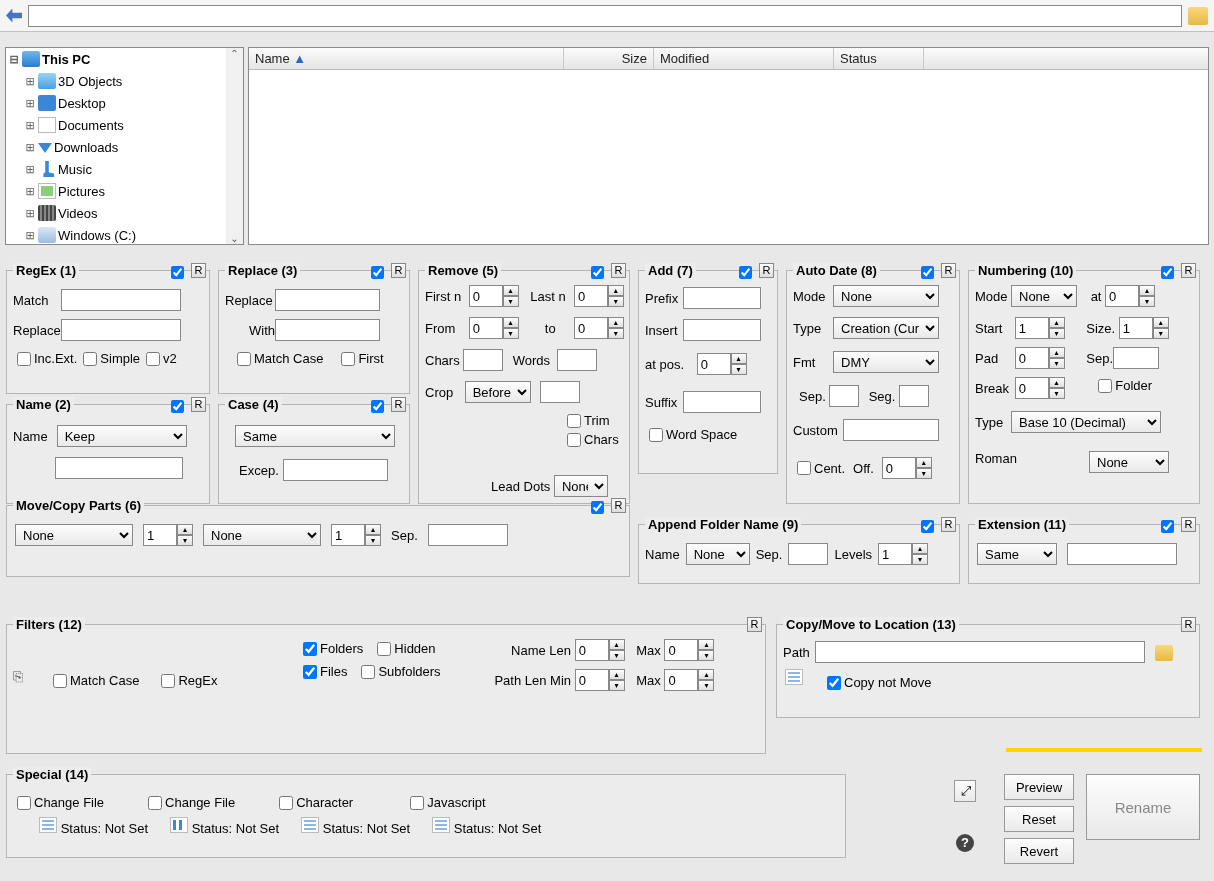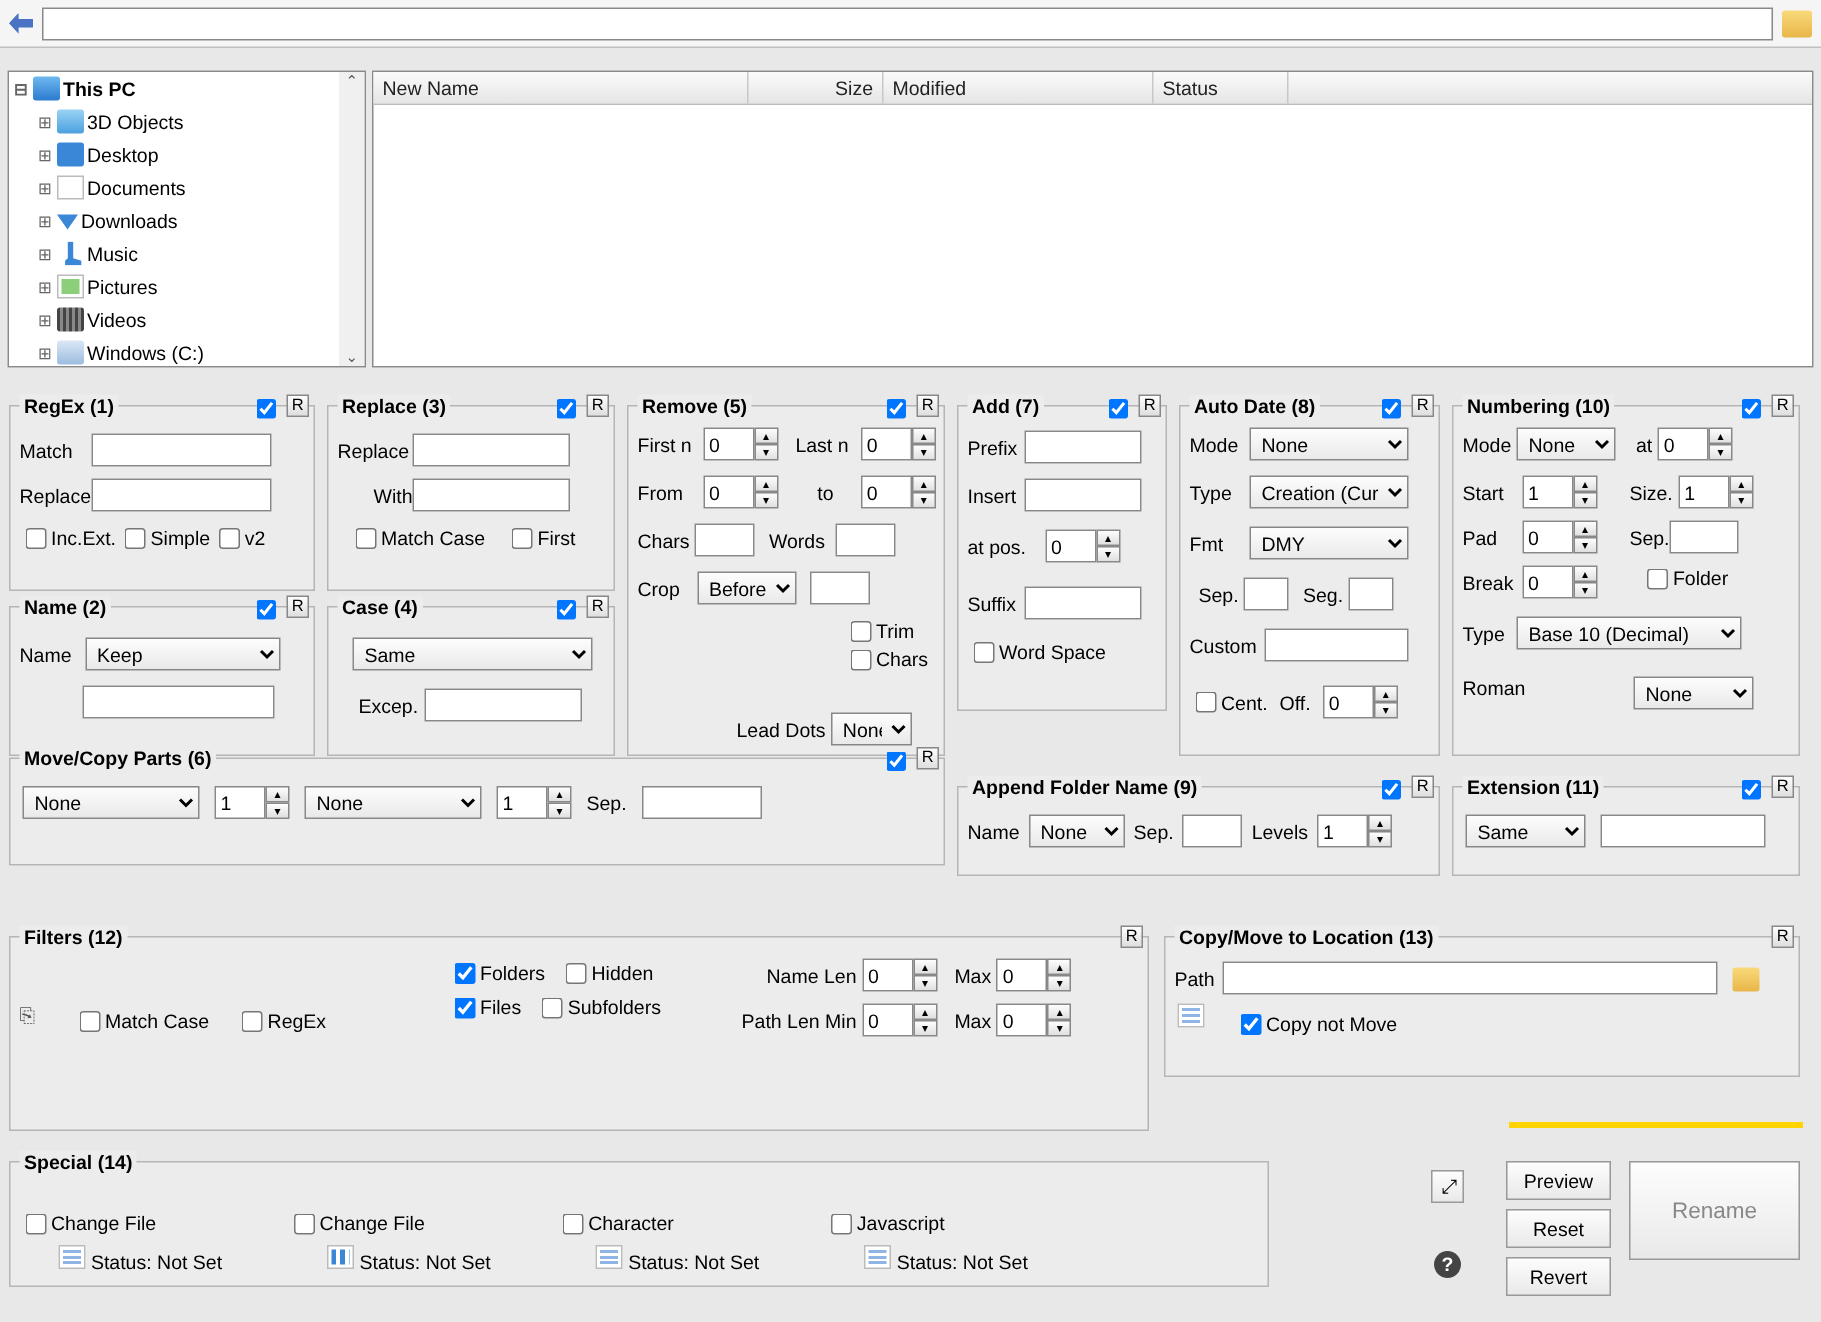--- a/index.html
+++ b/index.html
@@ -114,21 +114,21 @@
       </div>
     </div>
   <div class="sb">
       <span>⌃</span>
       <span>⌄</span>
     </div>
 </div>
 
 <div class="list">
   <div class="hdr">
-    <div style="width:250px">New Name</div>
+    <div style="width:315px"><span>Name</span> <span style="color:#2a6ac4">▲</span></div>
     <div style="width:90px;text-align:right">Size</div>
     <div style="width:180px">Modified</div>
     <div style="width:90px">Status</div>
   </div>
 </div>
 
 <div class="panel" style="top:270px;left:6px;width:204px;height:124px">
   <span class="panel-title">RegEx (1)</span>
   <input type="checkbox" checked="" style="position: absolute; top: -8px; right: 22px;">
   <span class="rbtn" style="right:3px">R</span>
@@ -472,21 +472,21 @@
     <span class="icon fldr" style="margin-left:6px;vertical-align:middle"></span></div>
   <span style="position:absolute;top:44px;left:8px" class="icon sheet"></span>
   <label class="chk" style="position:absolute;top:50px;left:50px">
       <input type="checkbox" checked="" style="">
       <span>Copy not Move</span>
     </label>
 </div>
 
 <div class="panel" style="top:774px;left:6px;width:840px;height:84px">
   <span class="panel-title">Special (14)</span>
-  <div style="position:absolute;top:33px;left:10px;display:flex;gap:48px">
+  <div style="position:absolute;top:20px;left:10px;display:flex;">
     <div><label class="chk">
           <input type="checkbox" style="">
           <span>Change File</span>
         </label>
       <div style="margin-left:22px;margin-top:4px"><span class="icon sheet"></span> <span>Status: Not Set</span></div></div>
     <div><label class="chk">
           <input type="checkbox" style="">
           <span>Change File</span>
         </label>
       <div style="margin-left:22px;margin-top:4px"><span class="icon tbl"></span> <span>Status: Not Set</span></div></div>

